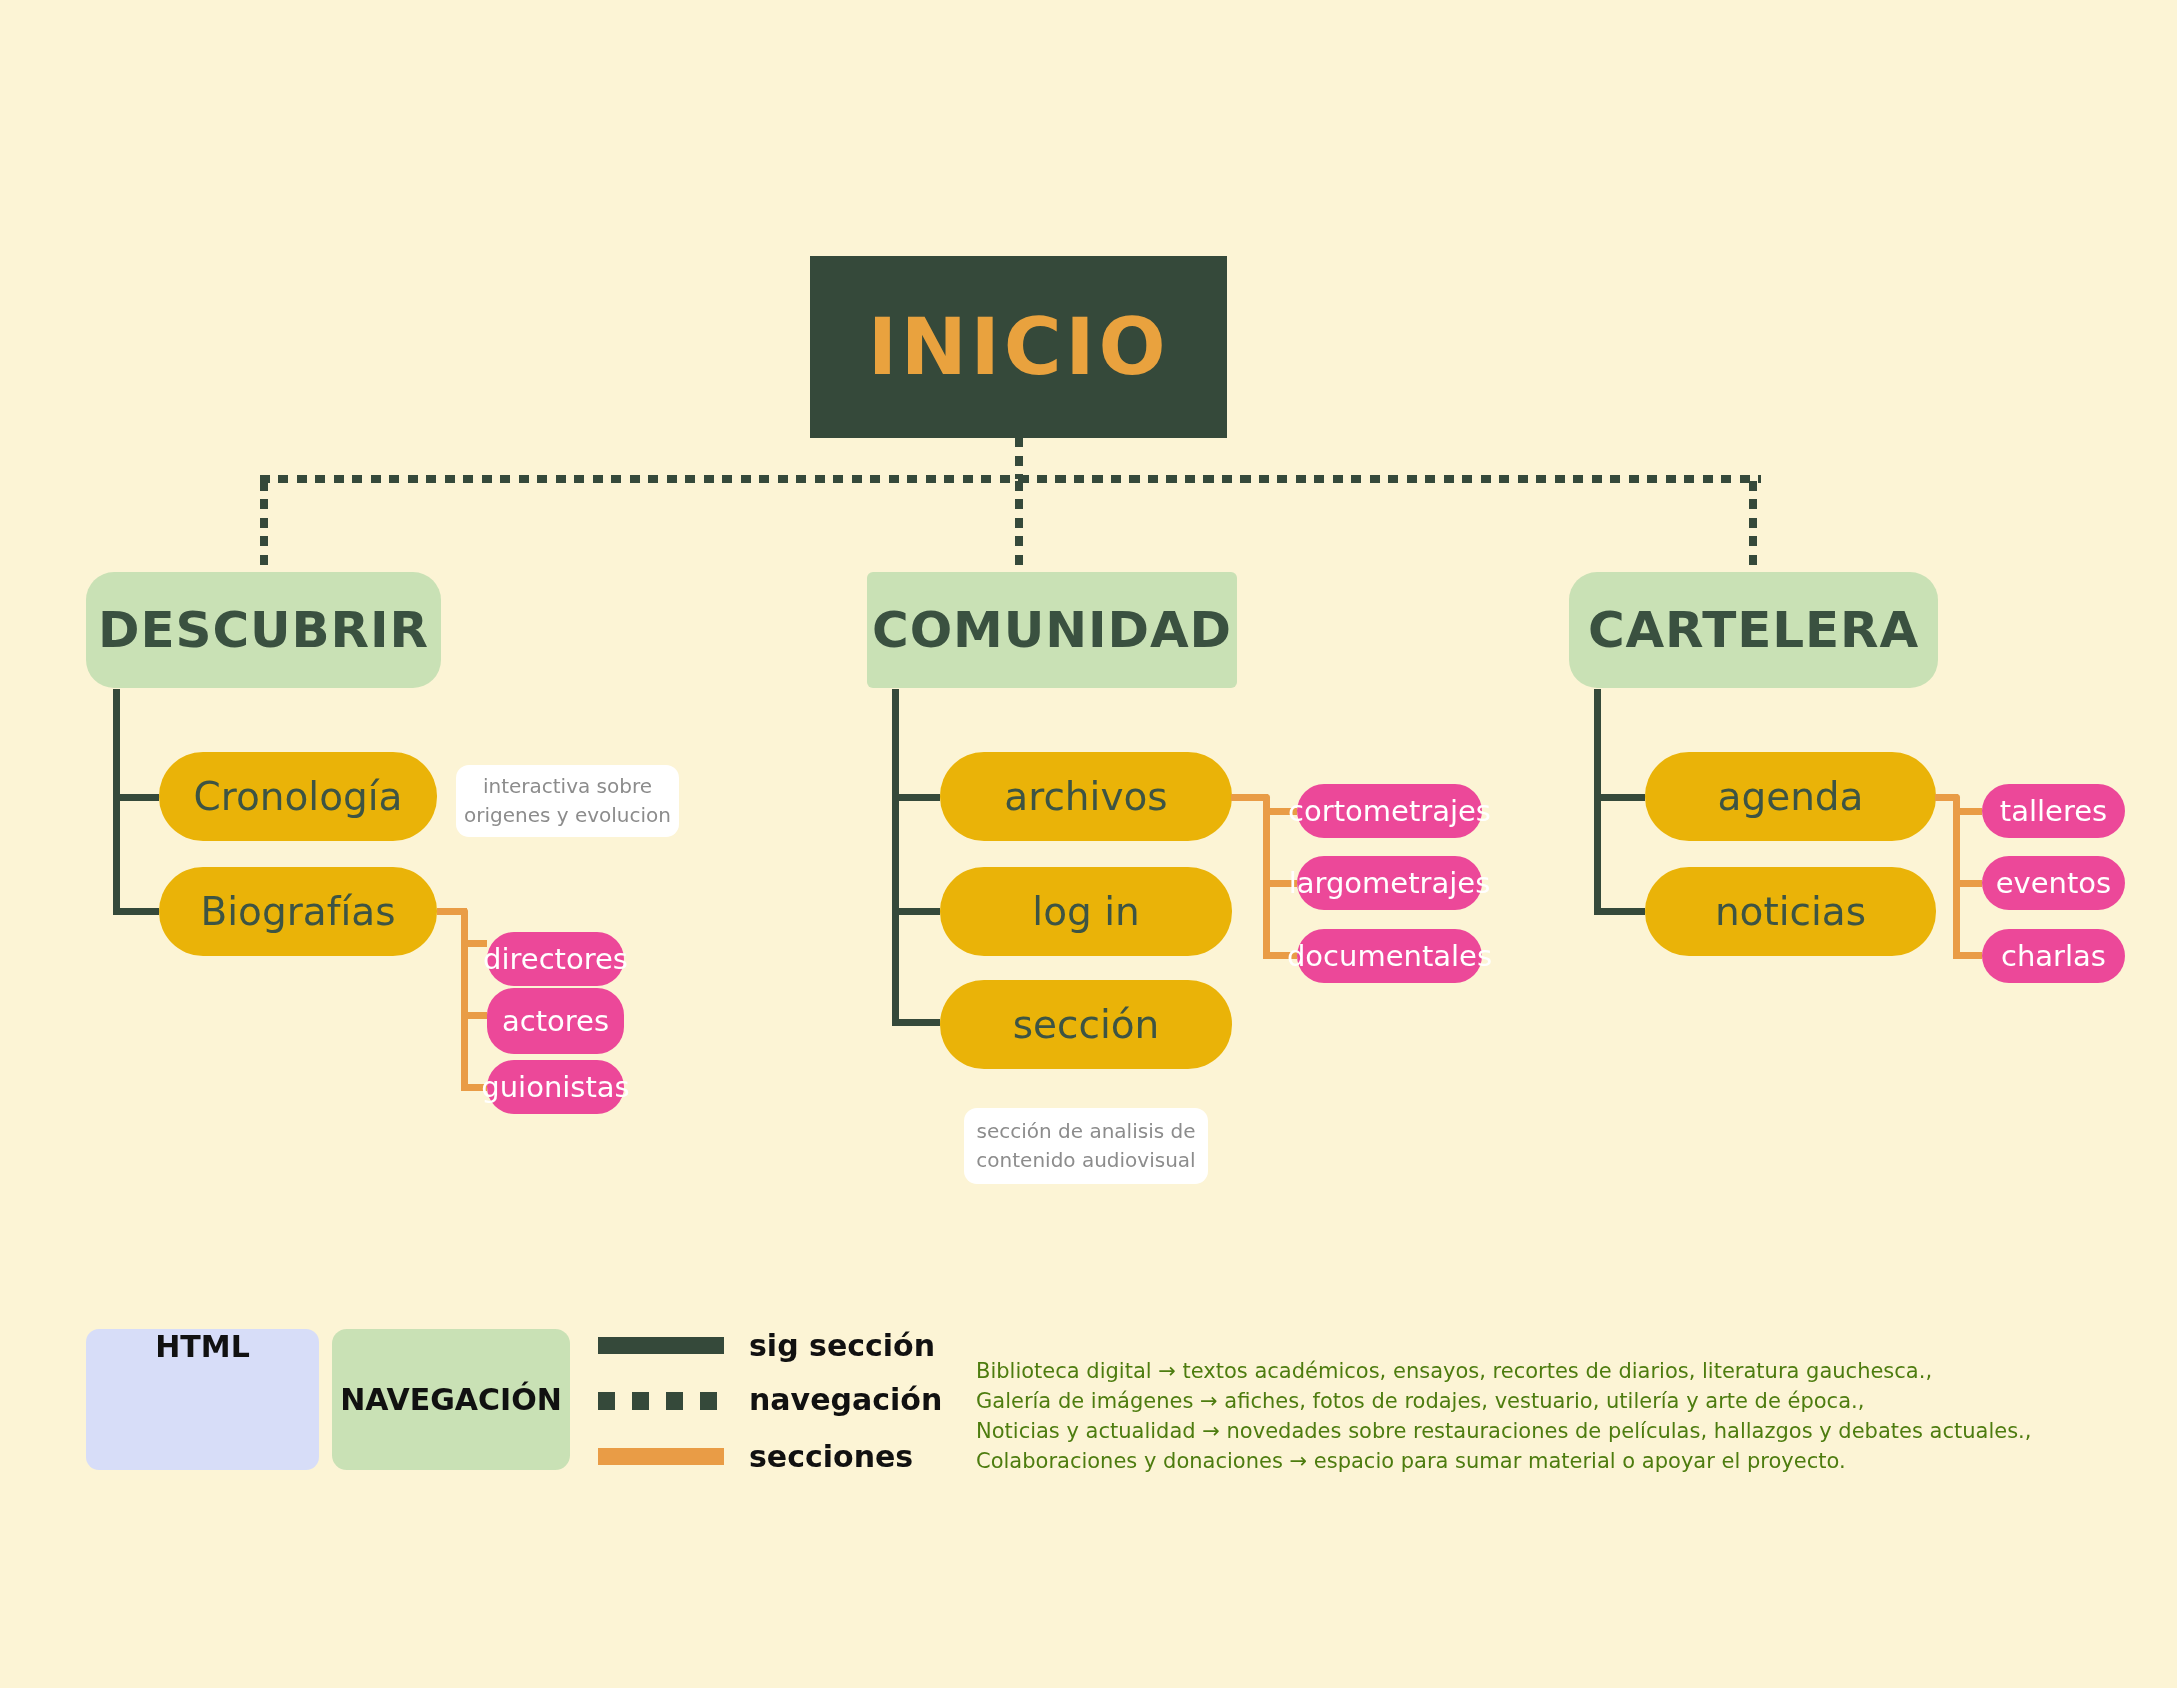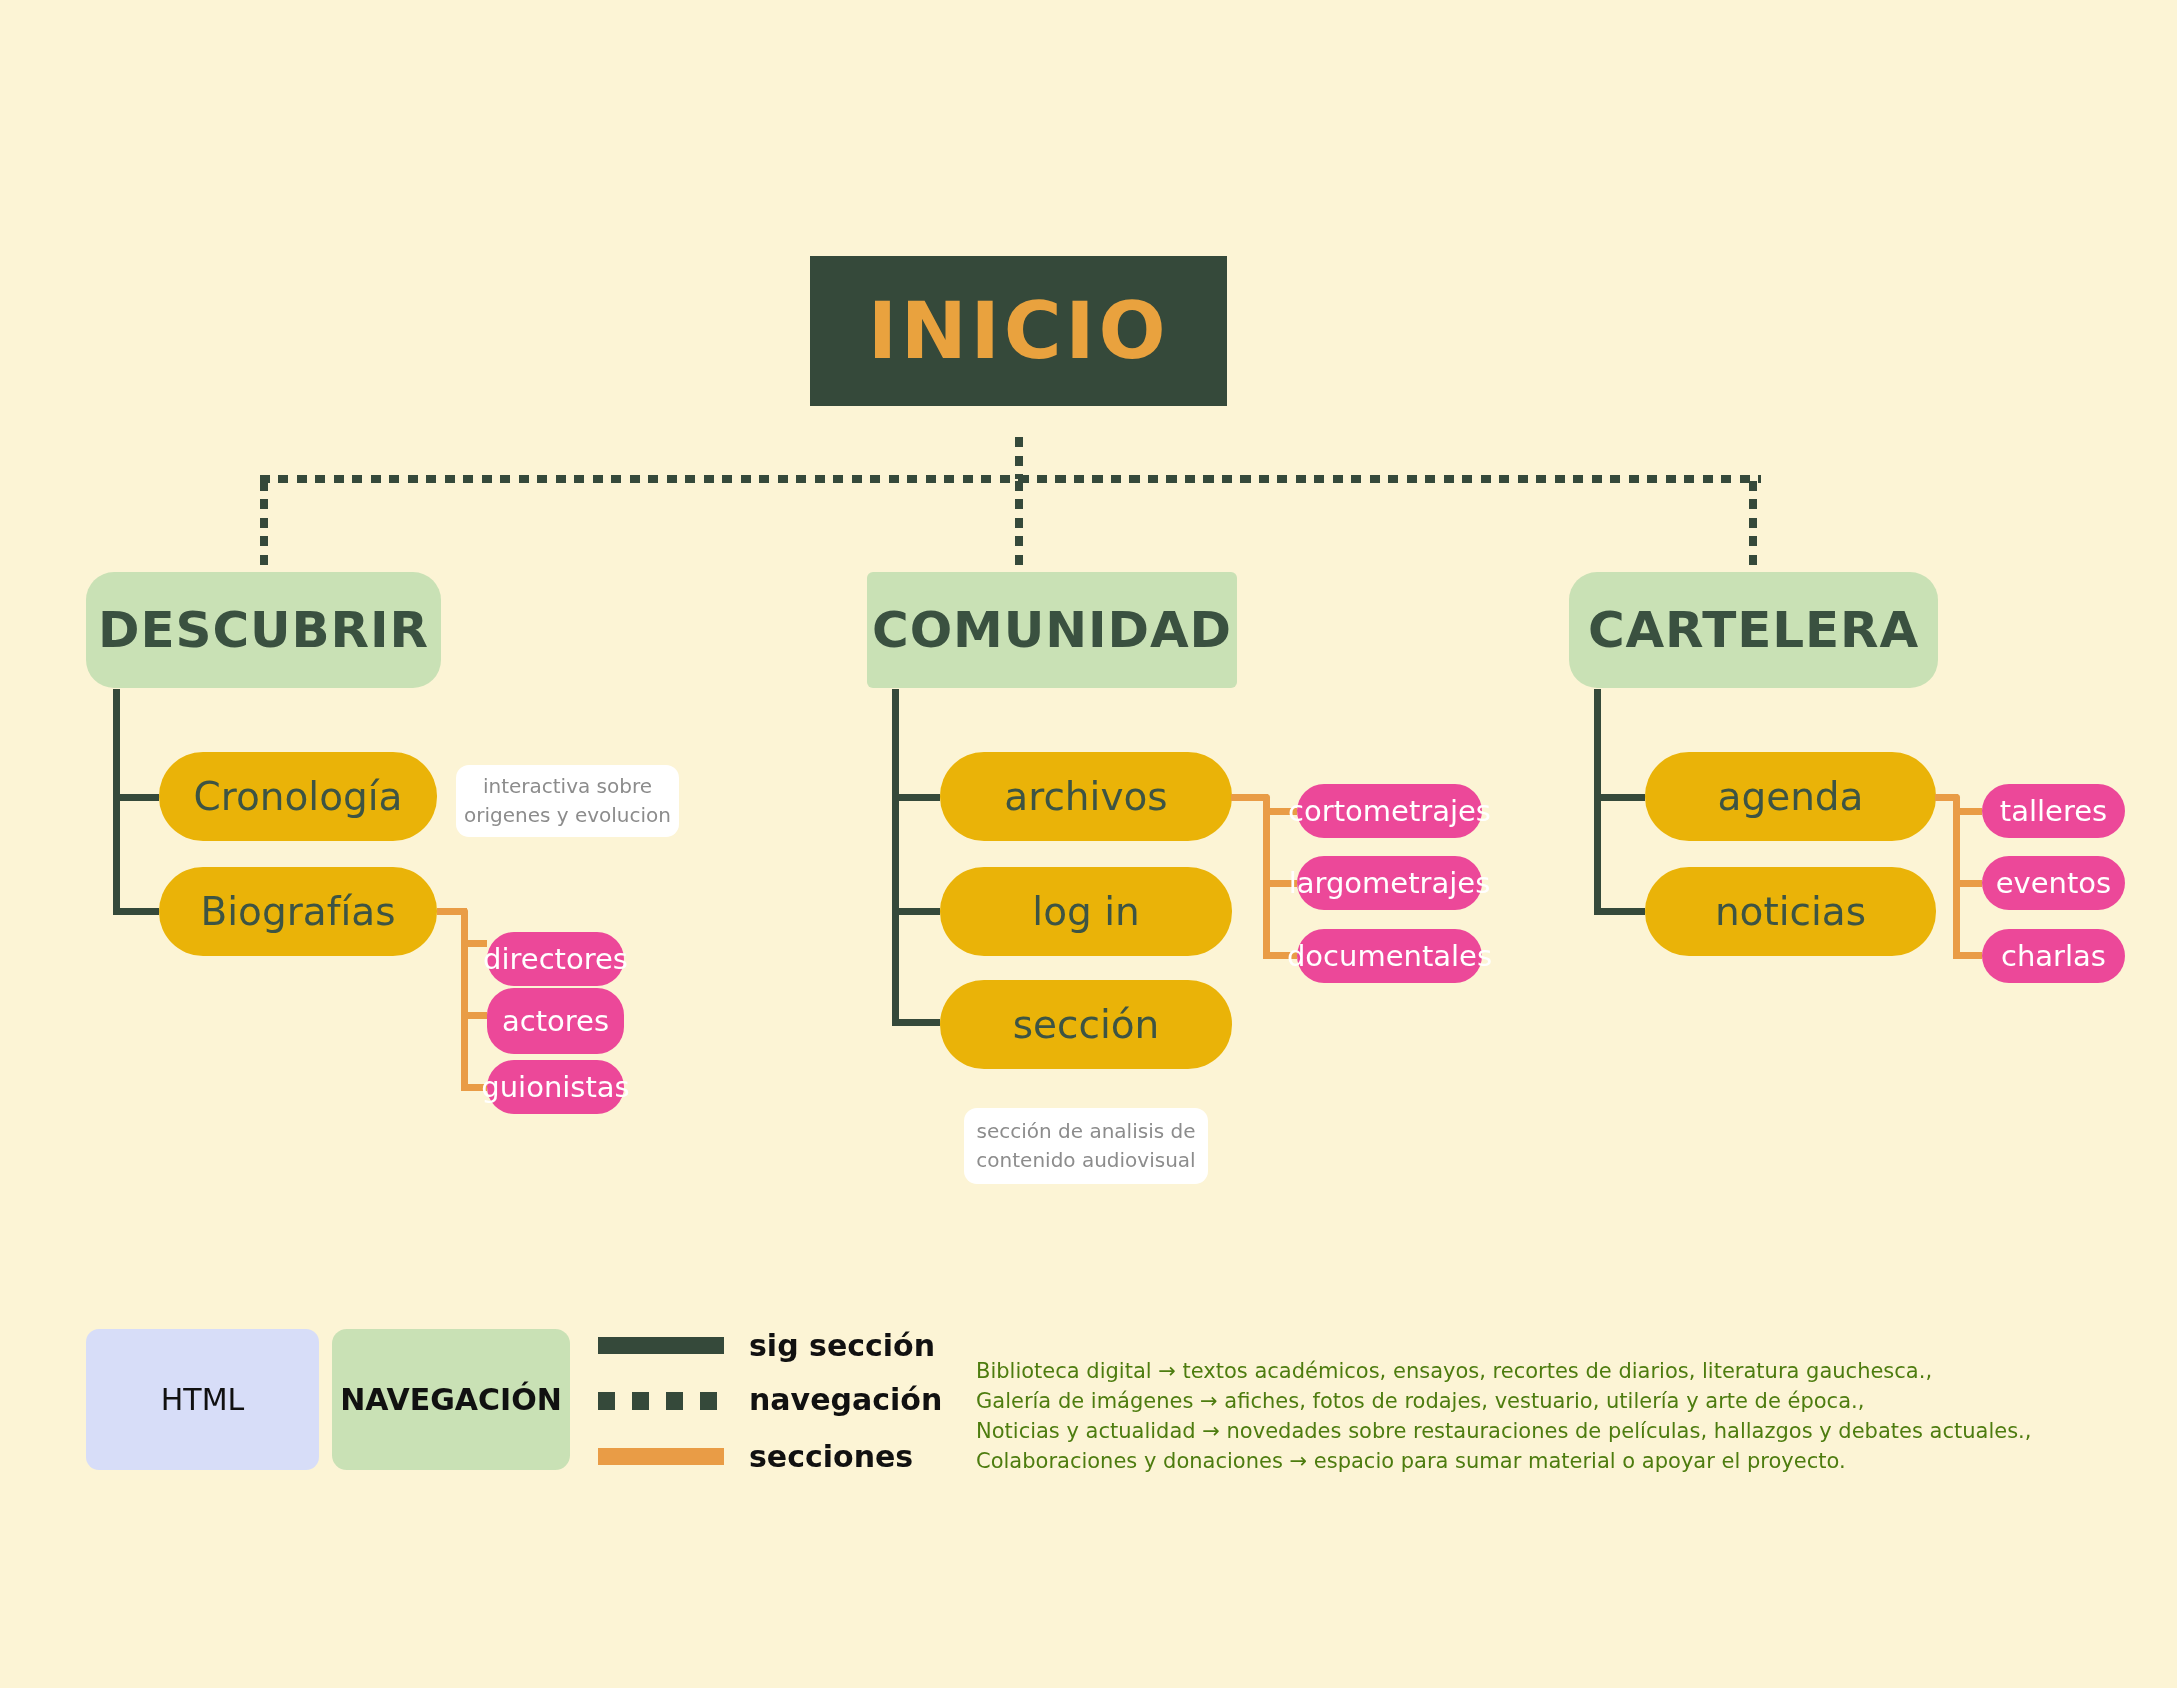--- a/index.html
+++ b/index.html
@@ -46,22 +46,22 @@
     background-image:repeating-linear-gradient(90deg,#35493A 0 10px,transparent 10px 18.5px);
   }
   .dash-v{
     width:8.3px;
     background-image:repeating-linear-gradient(180deg,#35493A 0 10px,transparent 10px 18.5px);
   }
 
   
   .legend-box-lav{
     background:#D7DDF8;border-radius:13px;color:#111111;
-    display:flex;align-items:center;justify-content:center;
-    font-weight:400;font-size:30px;
+    display:flex;justify-content:center;
+    font-weight:700;font-size:30px;
   }
   .legend-box-green{
     background:#C9E1B5;border-radius:14.8px;color:#111111;
     display:flex;align-items:center;justify-content:center;
     font-weight:700;font-size:30px;
   }
   .legend-label{
     color:#111111;font-weight:700;font-size:30px;line-height:33px;white-space:nowrap;
   }
   .legend-dash-swatch{
@@ -69,21 +69,21 @@
   }
 
   
   .annotation-line{
     color:#4d7c0f;font-size:21px;line-height:30px;white-space:nowrap;
   }
 </style>
 </head>
 <body>
 
-<div class="abs root-node" style="left:810px;top:256px;width:417px;height:150px;">
+<div class="abs root-node" style="left:810px;top:256px;width:417px;height:182px;">
   <span>INICIO</span>
 </div>
 
 <div class="abs dash-v" style="left:1015px;top:437px;height:42px;"></div>
 <div class="abs dash-h" style="left:260px;top:475px;width:1501px;"></div>
 <div class="abs dash-v" style="left:260px;top:481px;height:91px;"></div>
 <div class="abs dash-v" style="left:1015px;top:481px;height:91px;"></div>
 <div class="abs dash-v" style="left:1749px;top:481px;height:91px;"></div>
 
 <div class="abs section-node" style="left:86px;top:572px;width:355px;height:116px;">

